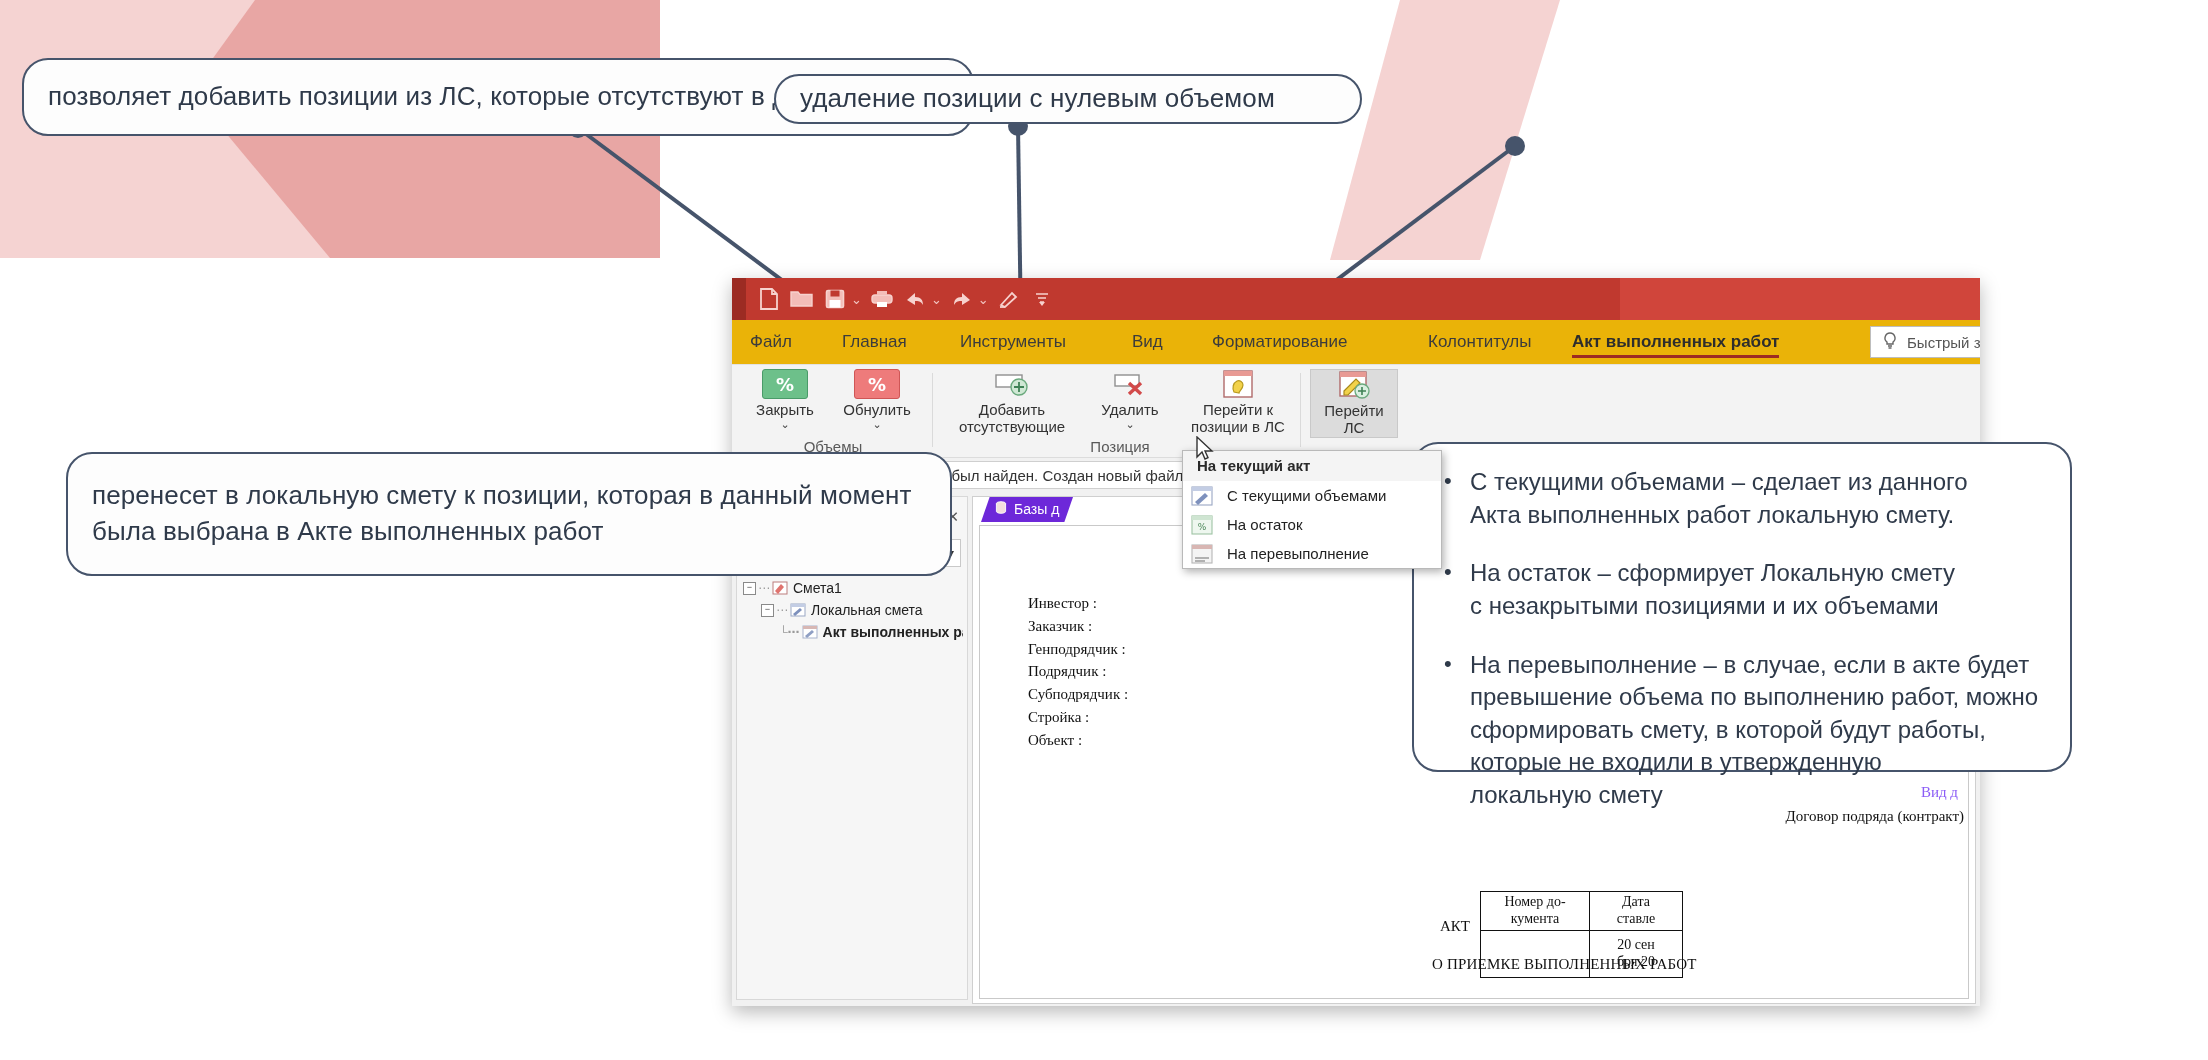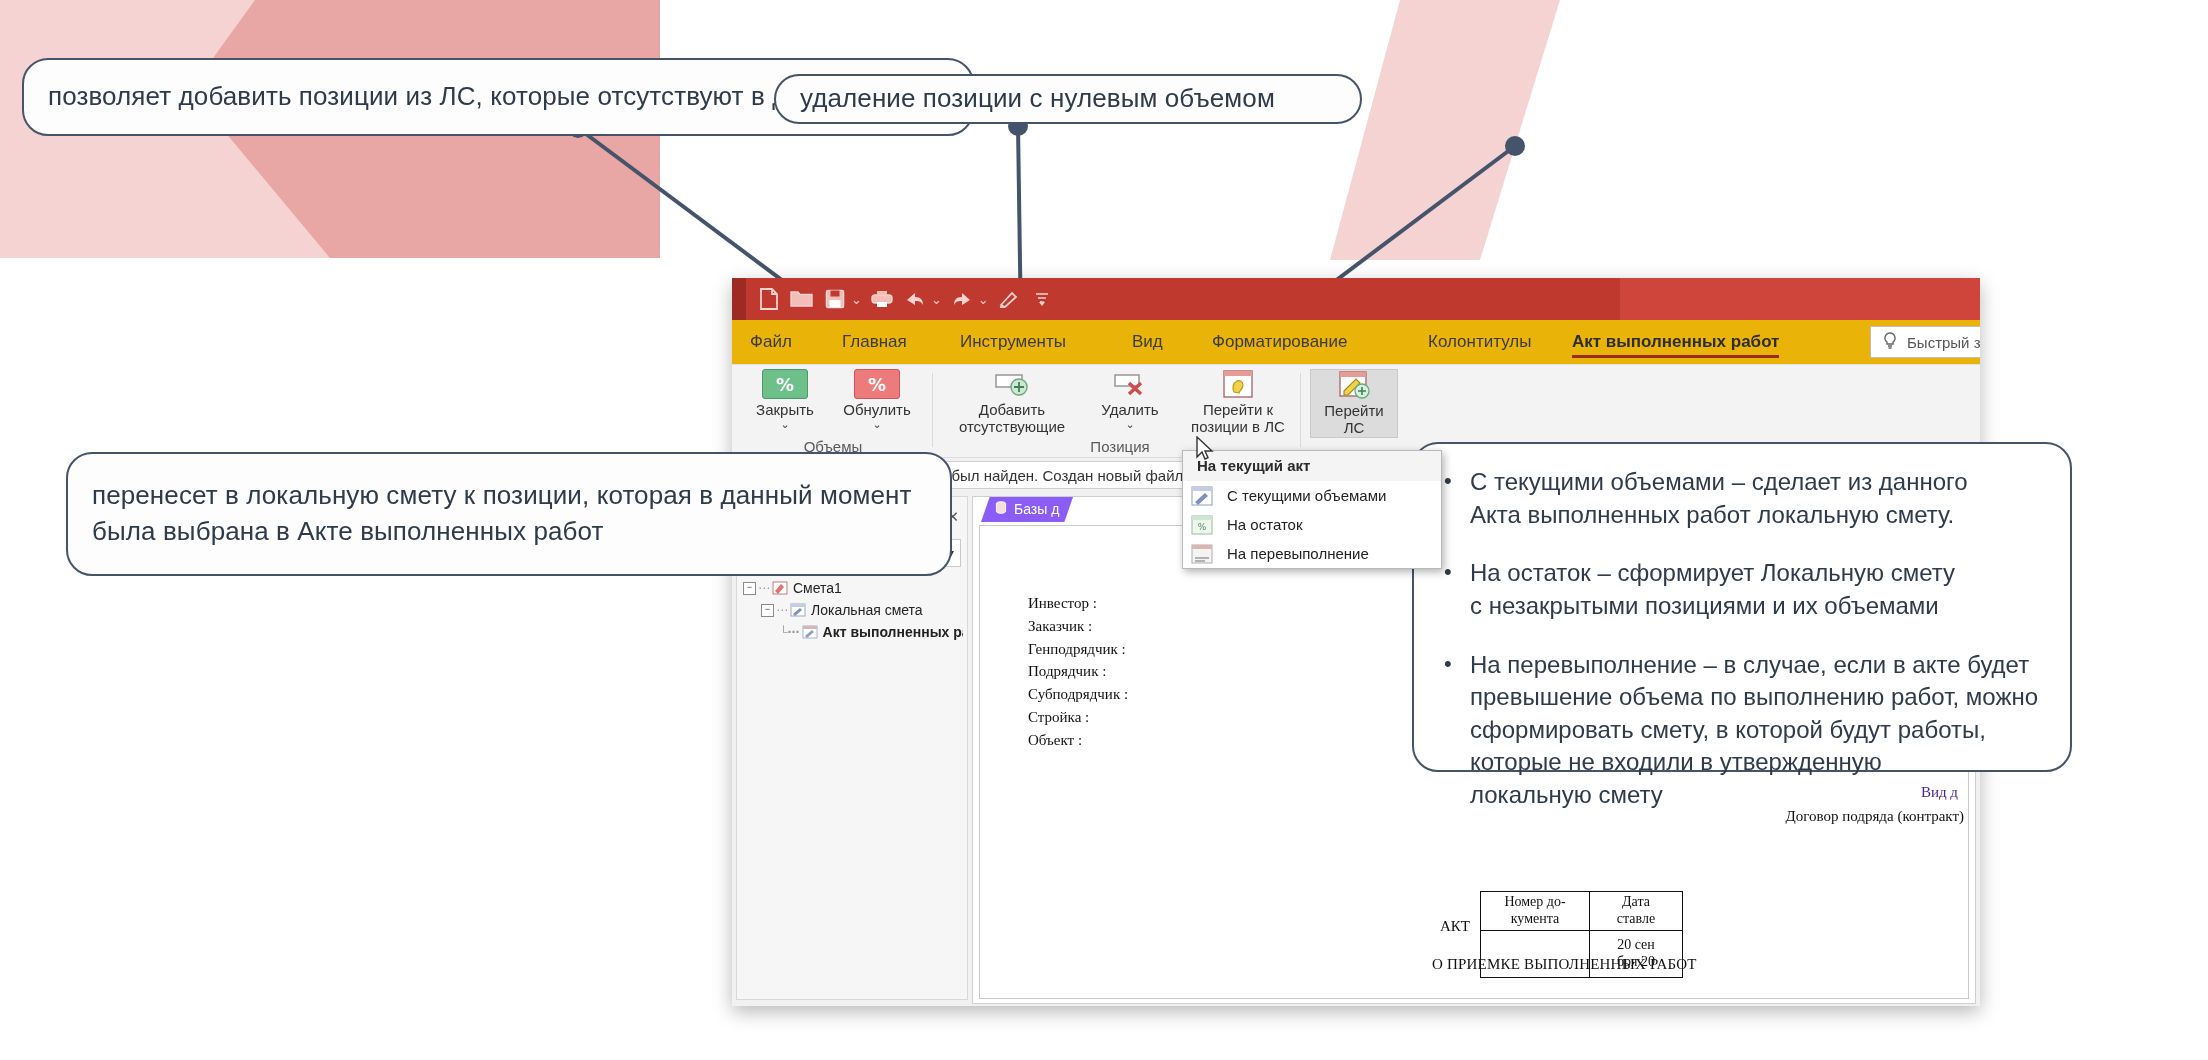--- a/index.html
+++ b/index.html
@@ -100,27 +100,27 @@
   .alldocs{margin:2px 6px 6px 6px;height:26px;background:#fff;border:1px solid #c9c9c9;display:flex;align-items:center;
            justify-content:space-between;padding:0 6px;font-size:14px;color:#333;}
   .tree{padding:4px 4px 0 4px;font-size:14px;color:#222;}
   .tnode{display:flex;align-items:center;height:22px;white-space:nowrap;overflow:hidden;}
   .tbox{width:11px;height:11px;border:1px solid #8a8a8a;background:#fff;font-size:9px;line-height:9px;
         text-align:center;color:#444;margin-right:2px;flex:0 0 auto;}
   .tdash{color:#9a9a9a;margin-right:2px;font-size:12px;}
   .ticon{width:16px;height:14px;margin-right:5px;flex:0 0 auto;}
 
   .docpane{position:absolute;left:240px;top:4px;right:4px;bottom:4px;background:#fff;border:1px solid #cfcfcf;overflow:hidden;}
-  .dbtab{position:absolute;left:8px;top:-1px;height:26px;background:#8b5cf6;display:flex;align-items:center;gap:7px;
+  .dbtab{position:absolute;left:8px;top:-1px;height:26px;background:#6d28d9;display:flex;align-items:center;gap:7px;
          padding:0 14px;font-size:14px;color:#fff;
          clip-path:polygon(9px 0,100% 0,calc(100% - 9px) 100%,0 100%);}
   .sheet{position:absolute;left:6px;top:28px;right:6px;bottom:4px;background:#fff;border:1px solid #c9c9c9;overflow:hidden;
          font-family:"Liberation Serif","DejaVu Serif",serif;}
   .parties{position:absolute;left:48px;top:66px;font-size:15px;line-height:1.52;color:#111;}
-  .vidd{position:absolute;right:10px;top:258px;font-size:15px;color:#4c1d95;}
+  .vidd{position:absolute;right:10px;top:258px;font-size:15px;color:#8b5cf6;}
   .dogovor{position:absolute;right:4px;top:282px;font-size:15px;color:#111;}
   .acttbl{position:absolute;left:500px;top:365px;}
   .acttbl table{border-collapse:collapse;}
   .acttbl td{border:1.6px solid #111;font-size:14px;text-align:center;line-height:1.2;padding:2px 6px;color:#111;}
   .actlabel{position:absolute;left:460px;top:392px;font-size:15px;color:#111;}
   .priemke{position:absolute;left:452px;top:430px;font-size:15px;color:#111;letter-spacing:.2px;}
 
   
   .menu{
     position:absolute;left:1182px;top:450px;width:258px;background:#f4f4f4;

